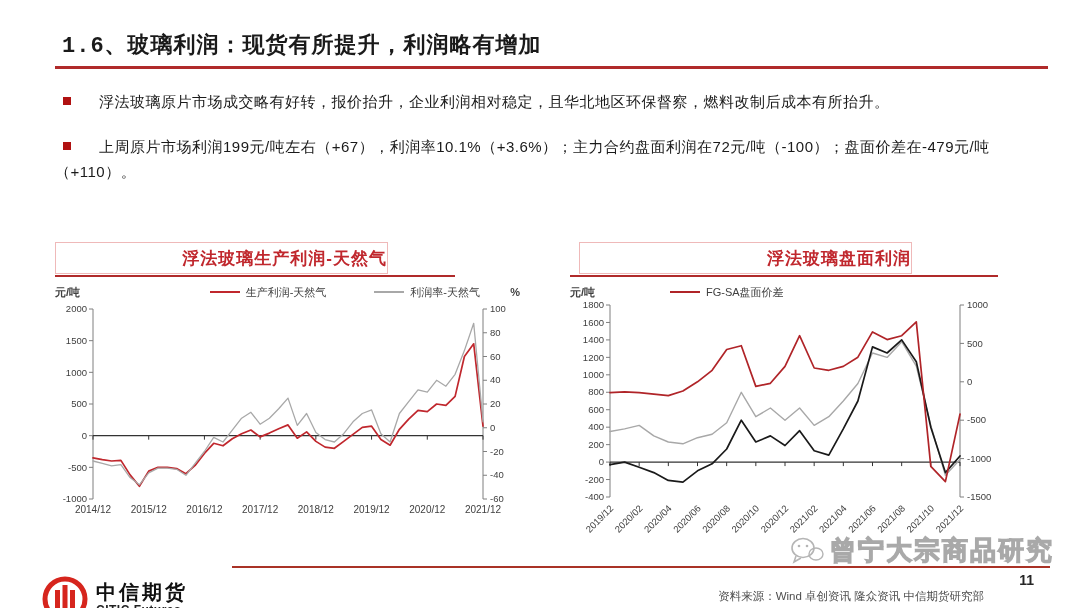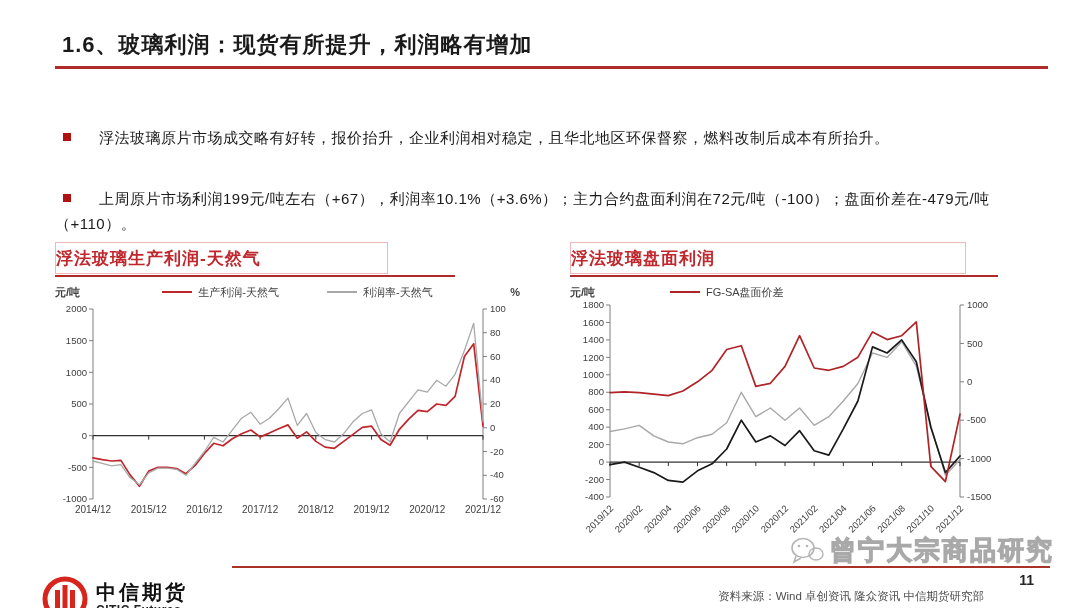--- a/index.html
+++ b/index.html
@@ -7,55 +7,55 @@
   body {
     position:relative;
     background:#ffffff;
     font-family:"Liberation Sans","DejaVu Sans",sans-serif;
     color:#1a1a1a;
     overflow:hidden;
   }
   
   .page-title {
     position:absolute; left:62px; top:30px;
-    font-size:22px; font-weight:bold; letter-spacing:1px;
+    font-size:22px; font-weight:bold; letter-spacing:1px;font-family:Liberation Mono, monospace;
   }
   .title-rule {
     position:absolute; left:55px; top:66px; width:993px; height:3px;
     background:#b02a2a;
   }
   
   .bullets { position:absolute; left:55px; top:90px; width:985px; }
-  .bullet-para { font-size:15px; line-height:1.65; margin-bottom:20px; letter-spacing:0.5px;margin-top:36px; }
+  .bullet-para { font-size:15px; line-height:1.65; margin-bottom:20px; letter-spacing:0.5px; }
   .bullet-sq {
     display:inline-block; width:8px; height:8px; background:#b01111;
     margin:0 28px 2px 8px;
   }
   
   .chart-block { position:absolute; top:242px; }
   .chart-block.left  { left:55px;  width:465px; }
   .chart-block.right { left:570px; width:460px; }
   .chart-title-outer { border-bottom:2px solid #b02a2a; padding-bottom:1px; }
   .chart-block.left  .chart-title-outer { width:400px; }
   .chart-block.right .chart-title-outer { width:428px; }
   .chart-title-box {
-    border:1px solid #efb9b9; text-align:left; padding:4px 0 3px 0;
+    border:1px solid #efb9b9; text-align:right; padding:4px 0 3px 0;
     font-size:17px; font-weight:bold; color:#c0272d; letter-spacing:1px;
   }
   .chart-block.left  .chart-title-box { width:333px; }
-  .chart-block.right .chart-title-box { width:396px; }
+  .chart-block.right .chart-title-box { width:333px;margin-left:9px; }
   .axis-legend-row {
     display:flex; align-items:center; margin-top:6px; height:18px;
     font-size:11px; color:#404040;
   }
   .unit-label { font-size:11px; color:#404040; font-weight:bold; }
   .unit-left { width:60px; }
   .unit-right { width:40px; text-align:right; font-weight:bold; }
   .legend-rows { flex:1; }
-  .legend-row { display:flex; justify-content:center; gap:48px; height:18px; align-items:center; }
+  .legend-row { display:flex; justify-content:flex-end; gap:48px; height:18px; align-items:center; }
   .legend-item { display:flex; align-items:center; gap:6px; white-space:nowrap; }
   .legend-swatch { display:inline-block; width:30px; height:2px; }
   .legend-label { font-size:11px; color:#404040; }
   .chart-block.right .legend-row { justify-content:flex-start; padding-left:40px; gap:120px; }
   svg text { font-family:"Liberation Sans","DejaVu Sans",sans-serif; }
   
   .footer-line { position:absolute; left:232px; top:566px; width:818px; height:2px; background:#a93226; }
   .logo { position:absolute; left:42px; top:576px; display:flex; align-items:center; gap:8px; }
   .logo-text .cn { font-size:20px; font-weight:bold; letter-spacing:3px; color:#111; line-height:1.1; }
   .logo-text .en { font-size:12px; font-weight:bold; color:#222; letter-spacing:0.5px; }

